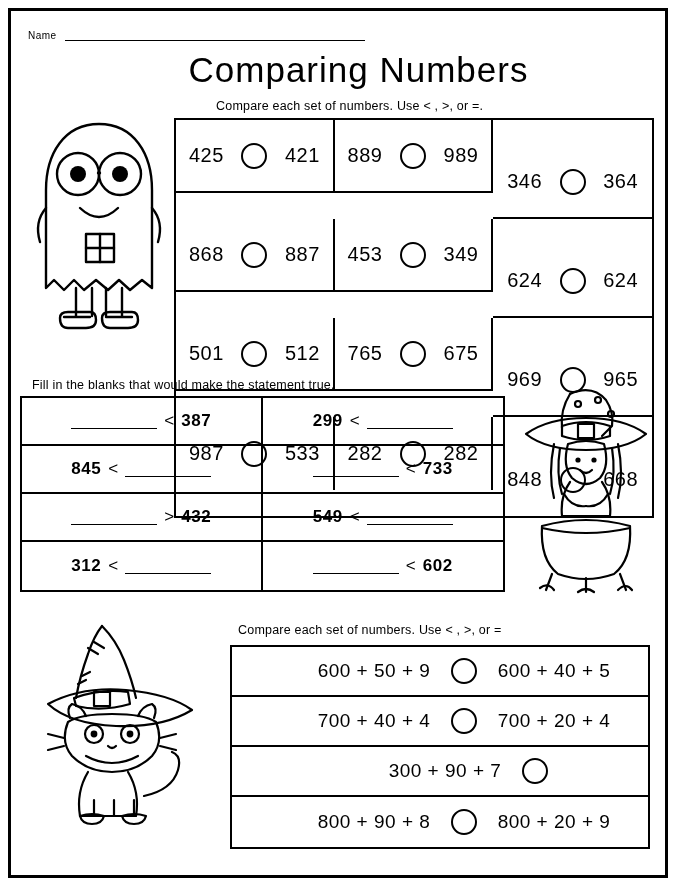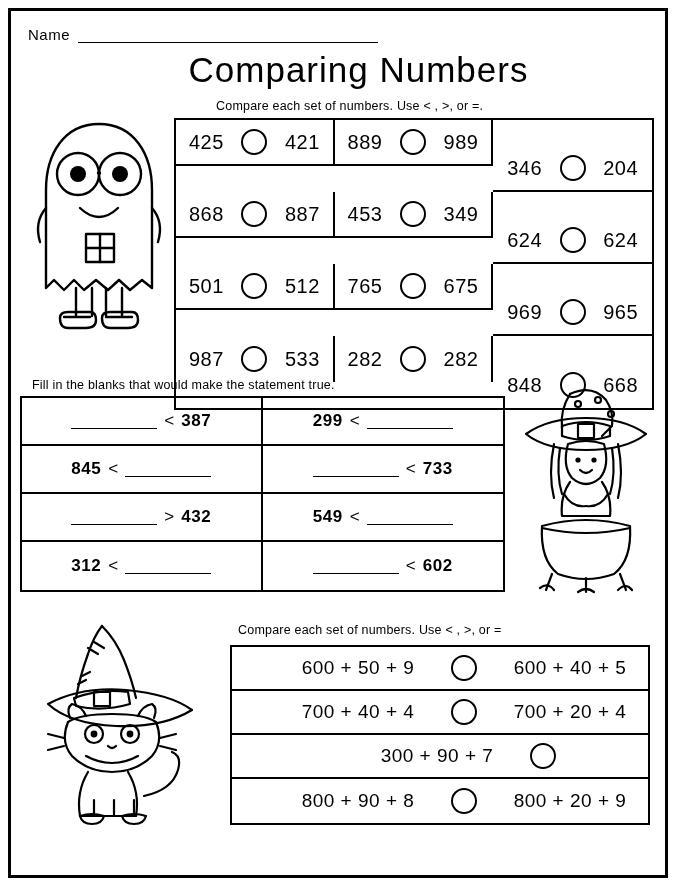--- a/index.html
+++ b/index.html
@@ -29,21 +29,21 @@
   
   .name-row {
     position: absolute;
     left: 28px;
     top: 26px;
     display: flex;
     align-items: flex-end;
     gap: 8px;
   }
   .name-label {
-    font-size: 15px;
+    font-size: 10px;
     letter-spacing: 0.5px;
     font-family: "Liberation Sans", sans-serif;
   }
   .name-line {
     width: 300px;
     border-bottom: 1.6px solid #000;
     height: 14px;
   }
 
   
@@ -87,21 +87,21 @@
     width: 480px;
     border: 2px solid #000;
     box-sizing: border-box;
     display: grid;
     grid-template-columns: 1fr 1fr 1fr;
   }
   .cell1 {
     border-right: 2px solid #000;
     border-bottom: 2px solid #000;
     box-sizing: border-box;
-    height: 46px;
+    height: 73px;
     display: flex;
     align-items: center;
     justify-content: center;
     gap: 12px;
   }
   .grid1 .cell1:nth-child(3n) { border-right: none; margin-top: 26px; }
   .grid1 .cell1:nth-child(n+10) { border-bottom: none; }
   .num {
     font-size: 20px;
     width: 46px;
@@ -154,25 +154,25 @@
     position: absolute;
     left: 230px;
     top: 645px;
     width: 420px;
     border: 2px solid #000;
     box-sizing: border-box;
   }
   .cell3 {
     border-bottom: 2px solid #000;
     box-sizing: border-box;
-    height: 44px;
+    height: 50px;
     display: flex;
     align-items: center;
     justify-content: center;
-    gap: 28px;
+    gap: 12px;
     font-size: 19px;
     padding-left: 48px;
   }
   .grid3 .cell3:last-child { border-bottom: none; }
   .expr { width: 130px; text-align: center; letter-spacing: 0.5px; }
 
   
   .art { position: absolute; }
   .art svg { display: block; }
 </style>
@@ -239,21 +239,21 @@
       <span class="num">421</span>
     </div>
     <div class="cell1">
       <span class="num">889</span>
       <span class="circ"></span>
       <span class="num">989</span>
     </div>
     <div class="cell1">
       <span class="num">346</span>
       <span class="circ"></span>
-      <span class="num">204</span>
+      <span class="num">364</span>
     </div>
     <div class="cell1">
       <span class="num">868</span>
       <span class="circ"></span>
       <span class="num">887</span>
     </div>
     <div class="cell1">
       <span class="num">453</span>
       <span class="circ"></span>
       <span class="num">349</span>

